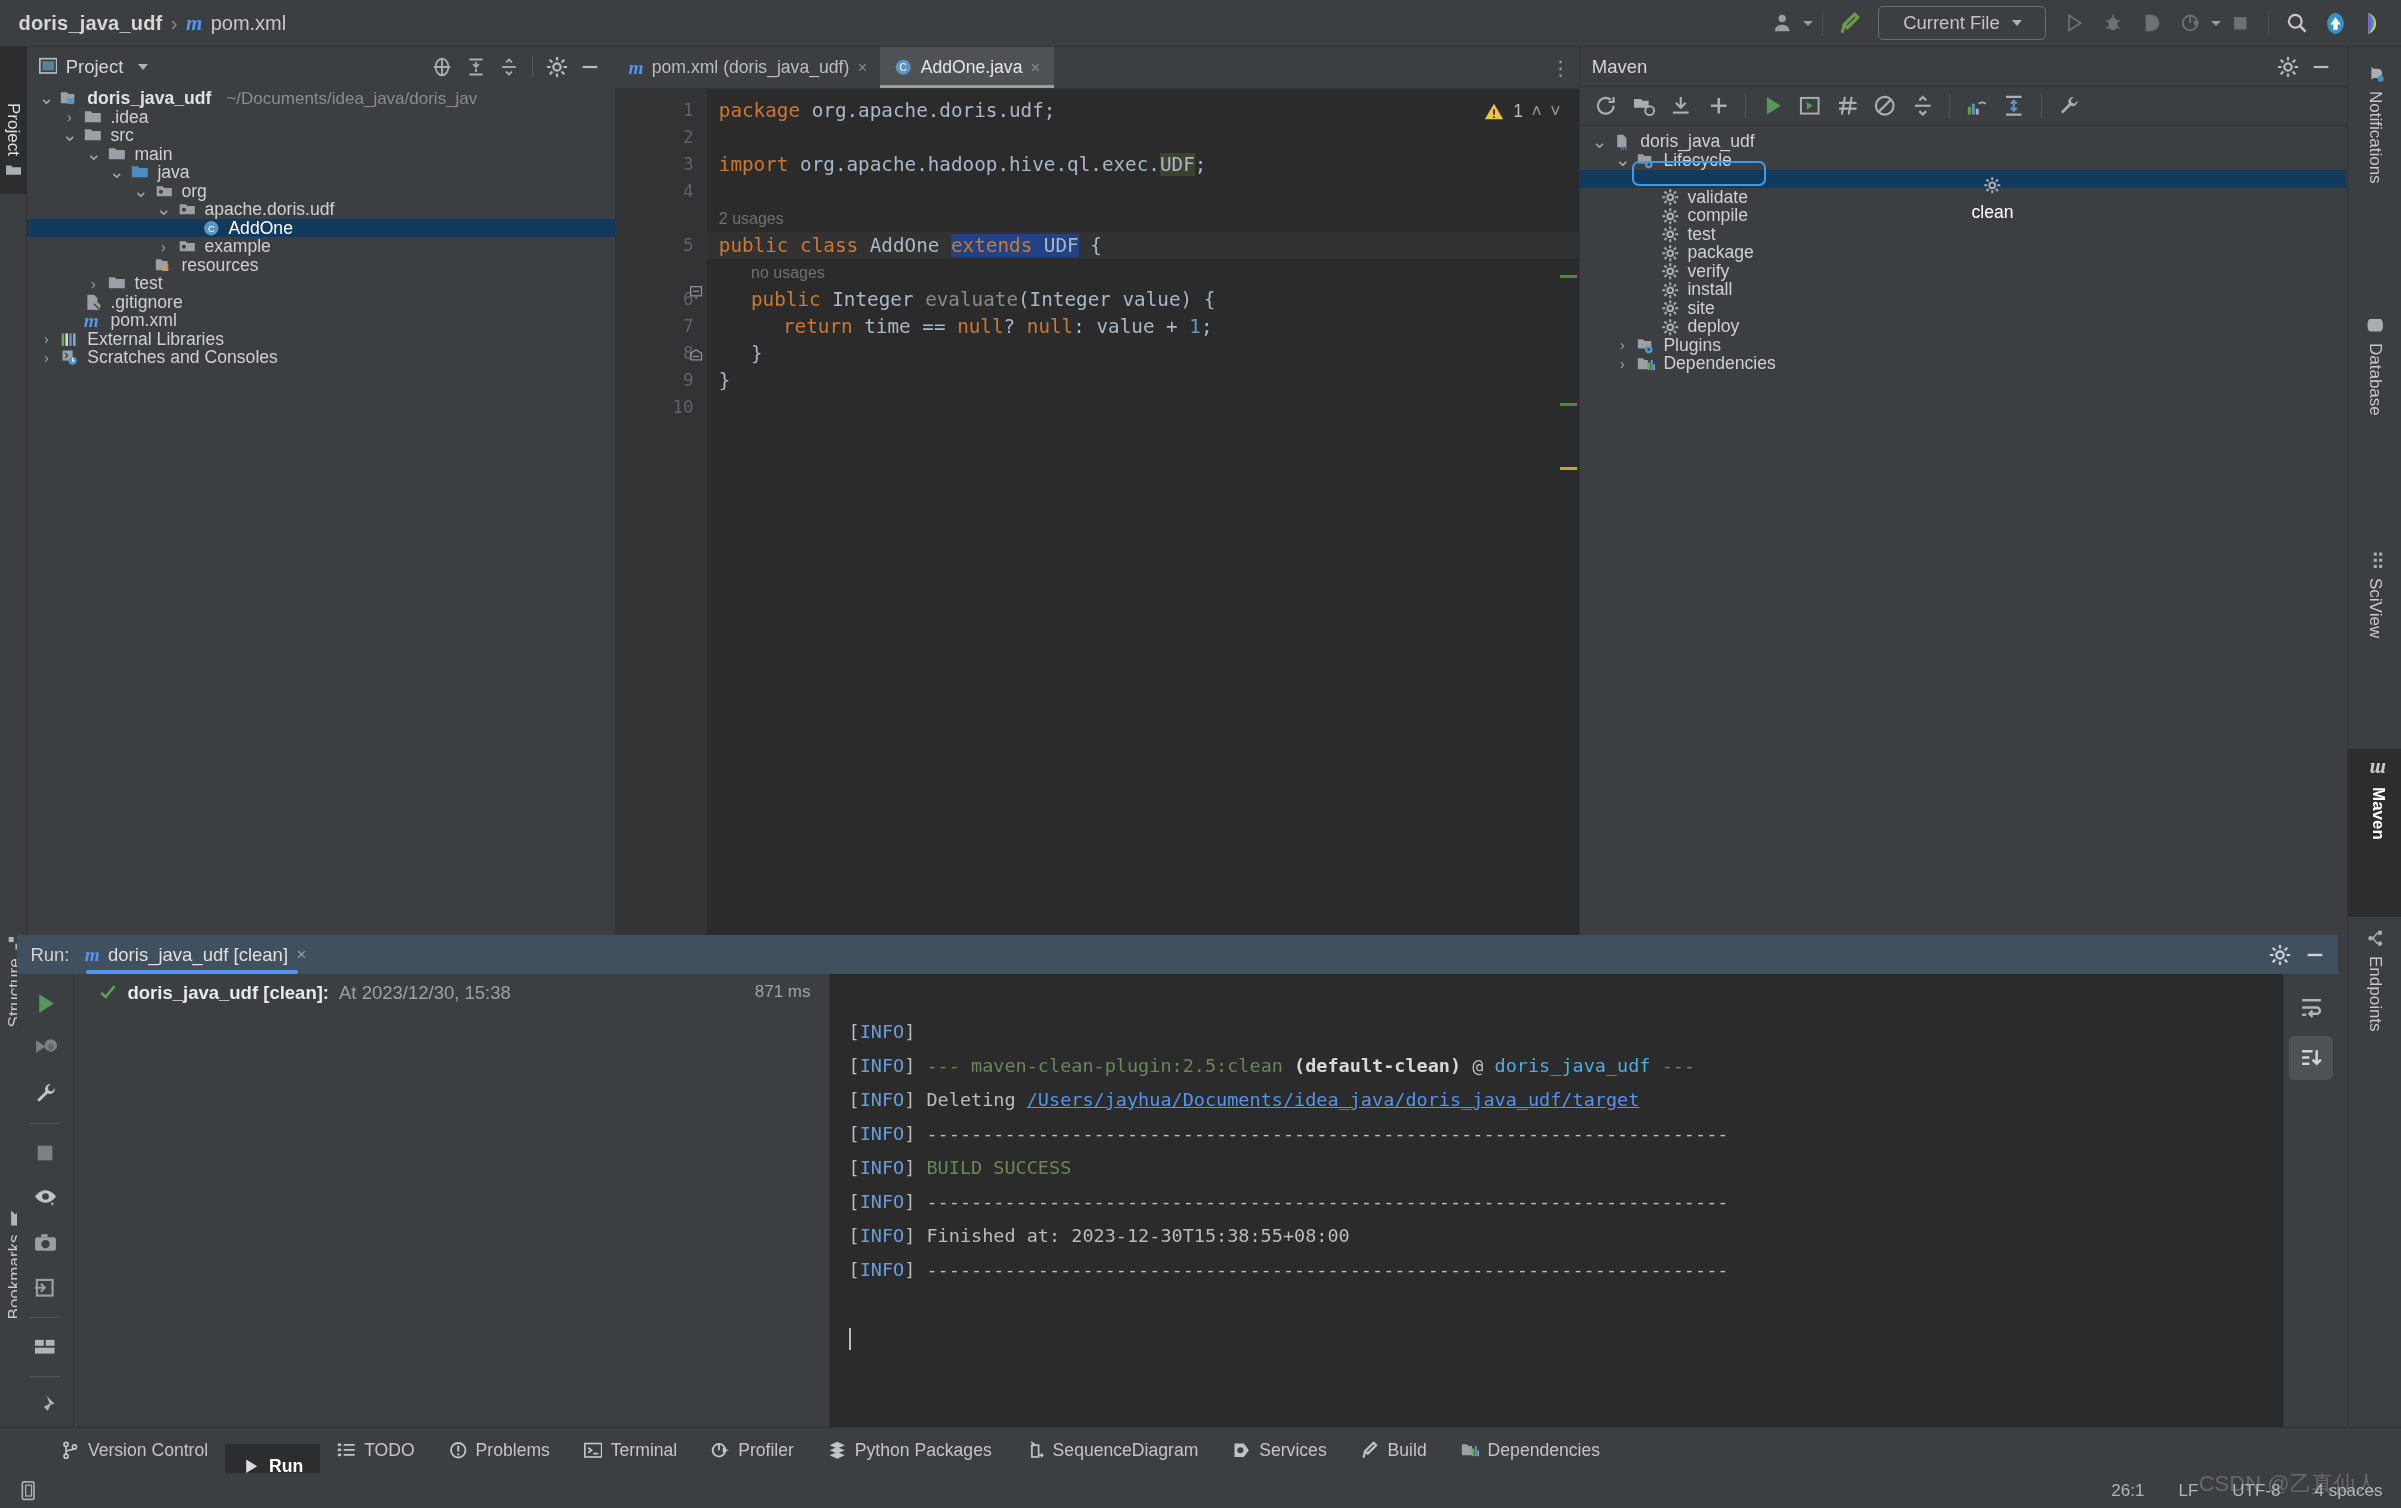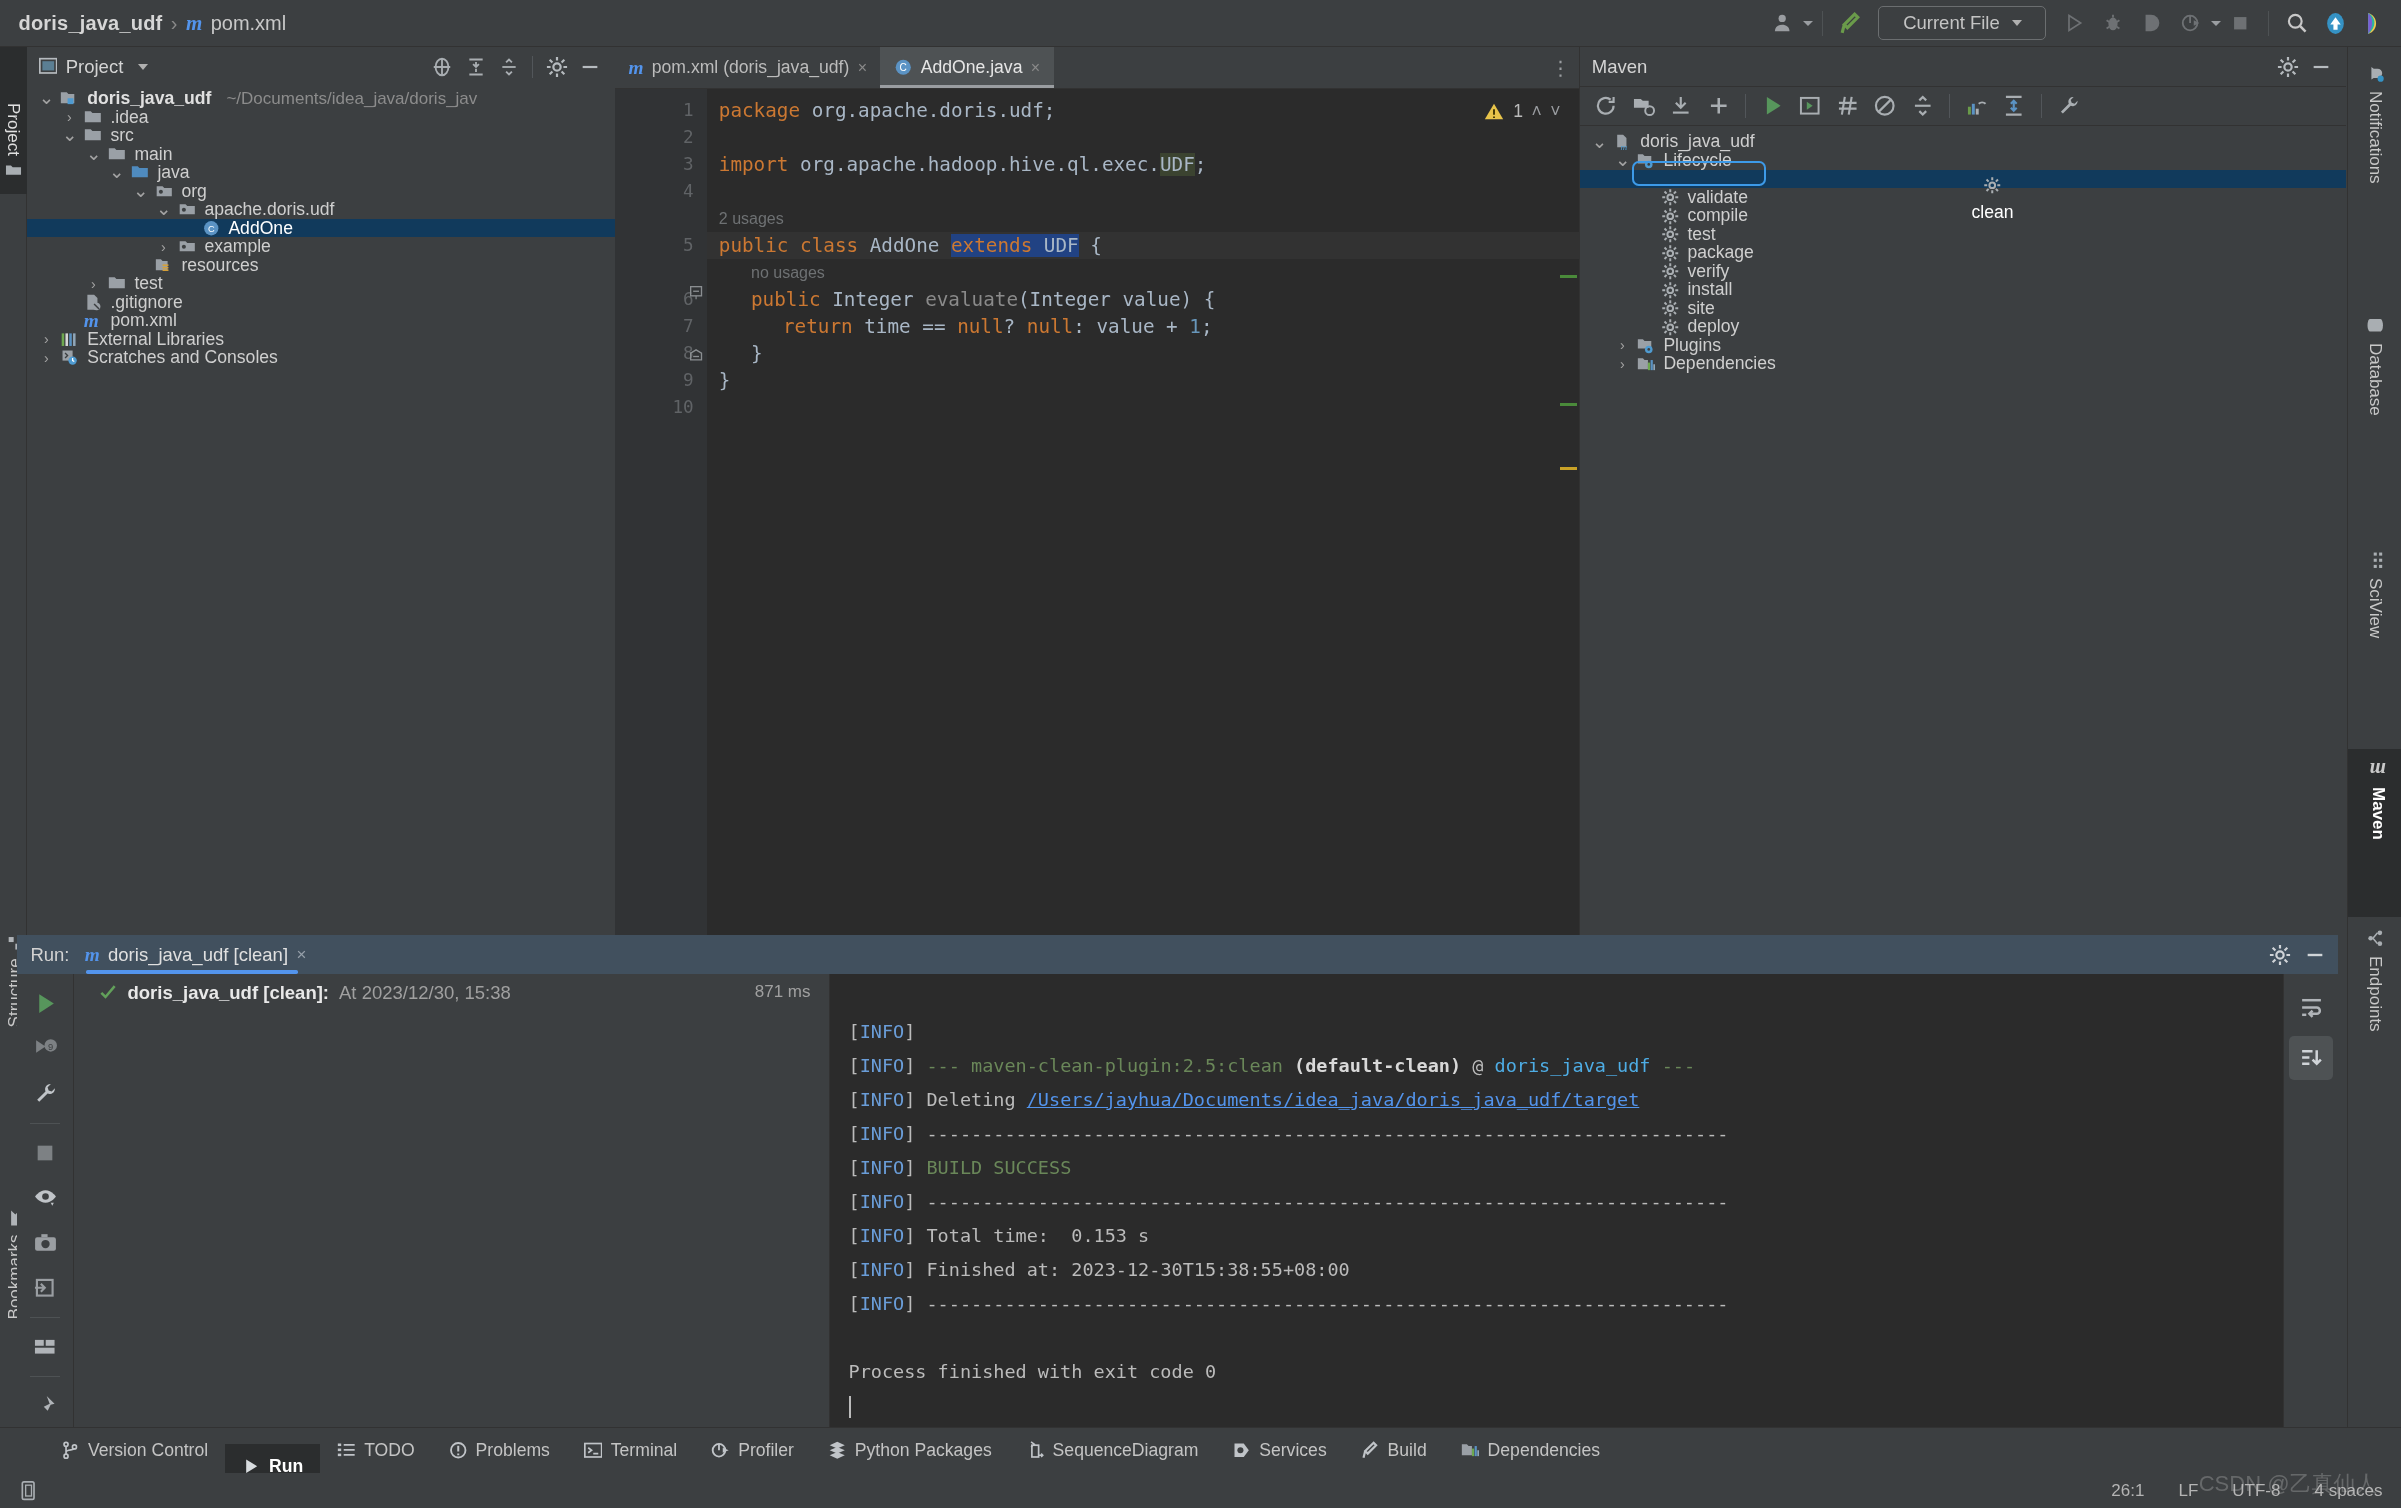--- a/index.html
+++ b/index.html
@@ -906,25 +906,23 @@
       </div>
 
       <div class="console">
         <div class="cl" style="color:#8a8a8a;">&nbsp;</div>
         <div class="cl"><span class="info">[</span><span class="ii">INFO</span><span class="info">]</span></div>
         <div class="cl"><span class="info">[</span><span class="ii">INFO</span><span class="info">]</span><span class="grn"> --- </span><span class="grn">maven-clean-plugin:2.5:clean</span><span class="wht"> (default-clean) </span><span class="info">@ </span><span class="tel">doris_java_udf</span><span class="grn"> ---</span></div>
         <div class="cl"><span class="info">[</span><span class="ii">INFO</span><span class="info">]</span><span class="info"> Deleting </span><span class="lnk">/Users/jayhua/Documents/idea_java/doris_java_udf/target</span></div>
         <div class="cl"><span class="info">[</span><span class="ii">INFO</span><span class="info">]</span><span class="info"> ------------------------------------------------------------------------</span></div>
         <div class="cl"><span class="info">[</span><span class="ii">INFO</span><span class="info">]</span><span class="grn"> BUILD SUCCESS</span></div>
         <div class="cl"><span class="info">[</span><span class="ii">INFO</span><span class="info">]</span><span class="info"> ------------------------------------------------------------------------</span></div>
-        <div class="cl"><span class="info">[</span><span class="ii">INFO</span><span class="info">]</span><span class="info"> Total time:  0.153 s</span></div>
         <div class="cl"><span class="info">[</span><span class="ii">INFO</span><span class="info">]</span><span class="info"> Finished at: 2023-12-30T15:38:55+08:00</span></div>
         <div class="cl"><span class="info">[</span><span class="ii">INFO</span><span class="info">]</span><span class="info"> ------------------------------------------------------------------------</span></div>
         <div class="cl">&nbsp;</div>
-        <div class="cl"><span class="info">Process finished with exit code 0</span></div>
         <div class="cl"><span class="caret-blink"></span></div>
       </div>
 
       <div class="run-right-icons">
         <div class="rri">
             <svg width="25" height="25" viewBox="0 0 24 24">
               <path d="M3 5h18" stroke="#b0b4b8" stroke-width="2.4"></path>
               <path d="M3 12h14a3 3 0 0 1 0 6h-6" fill="none" stroke="#b0b4b8" stroke-width="2.4"></path>
               <path d="M13 15l-3 3 3 3" fill="none" stroke="#b0b4b8" stroke-width="2.4"></path>
               <path d="M3 19h4" stroke="#b0b4b8" stroke-width="2.4"></path>

